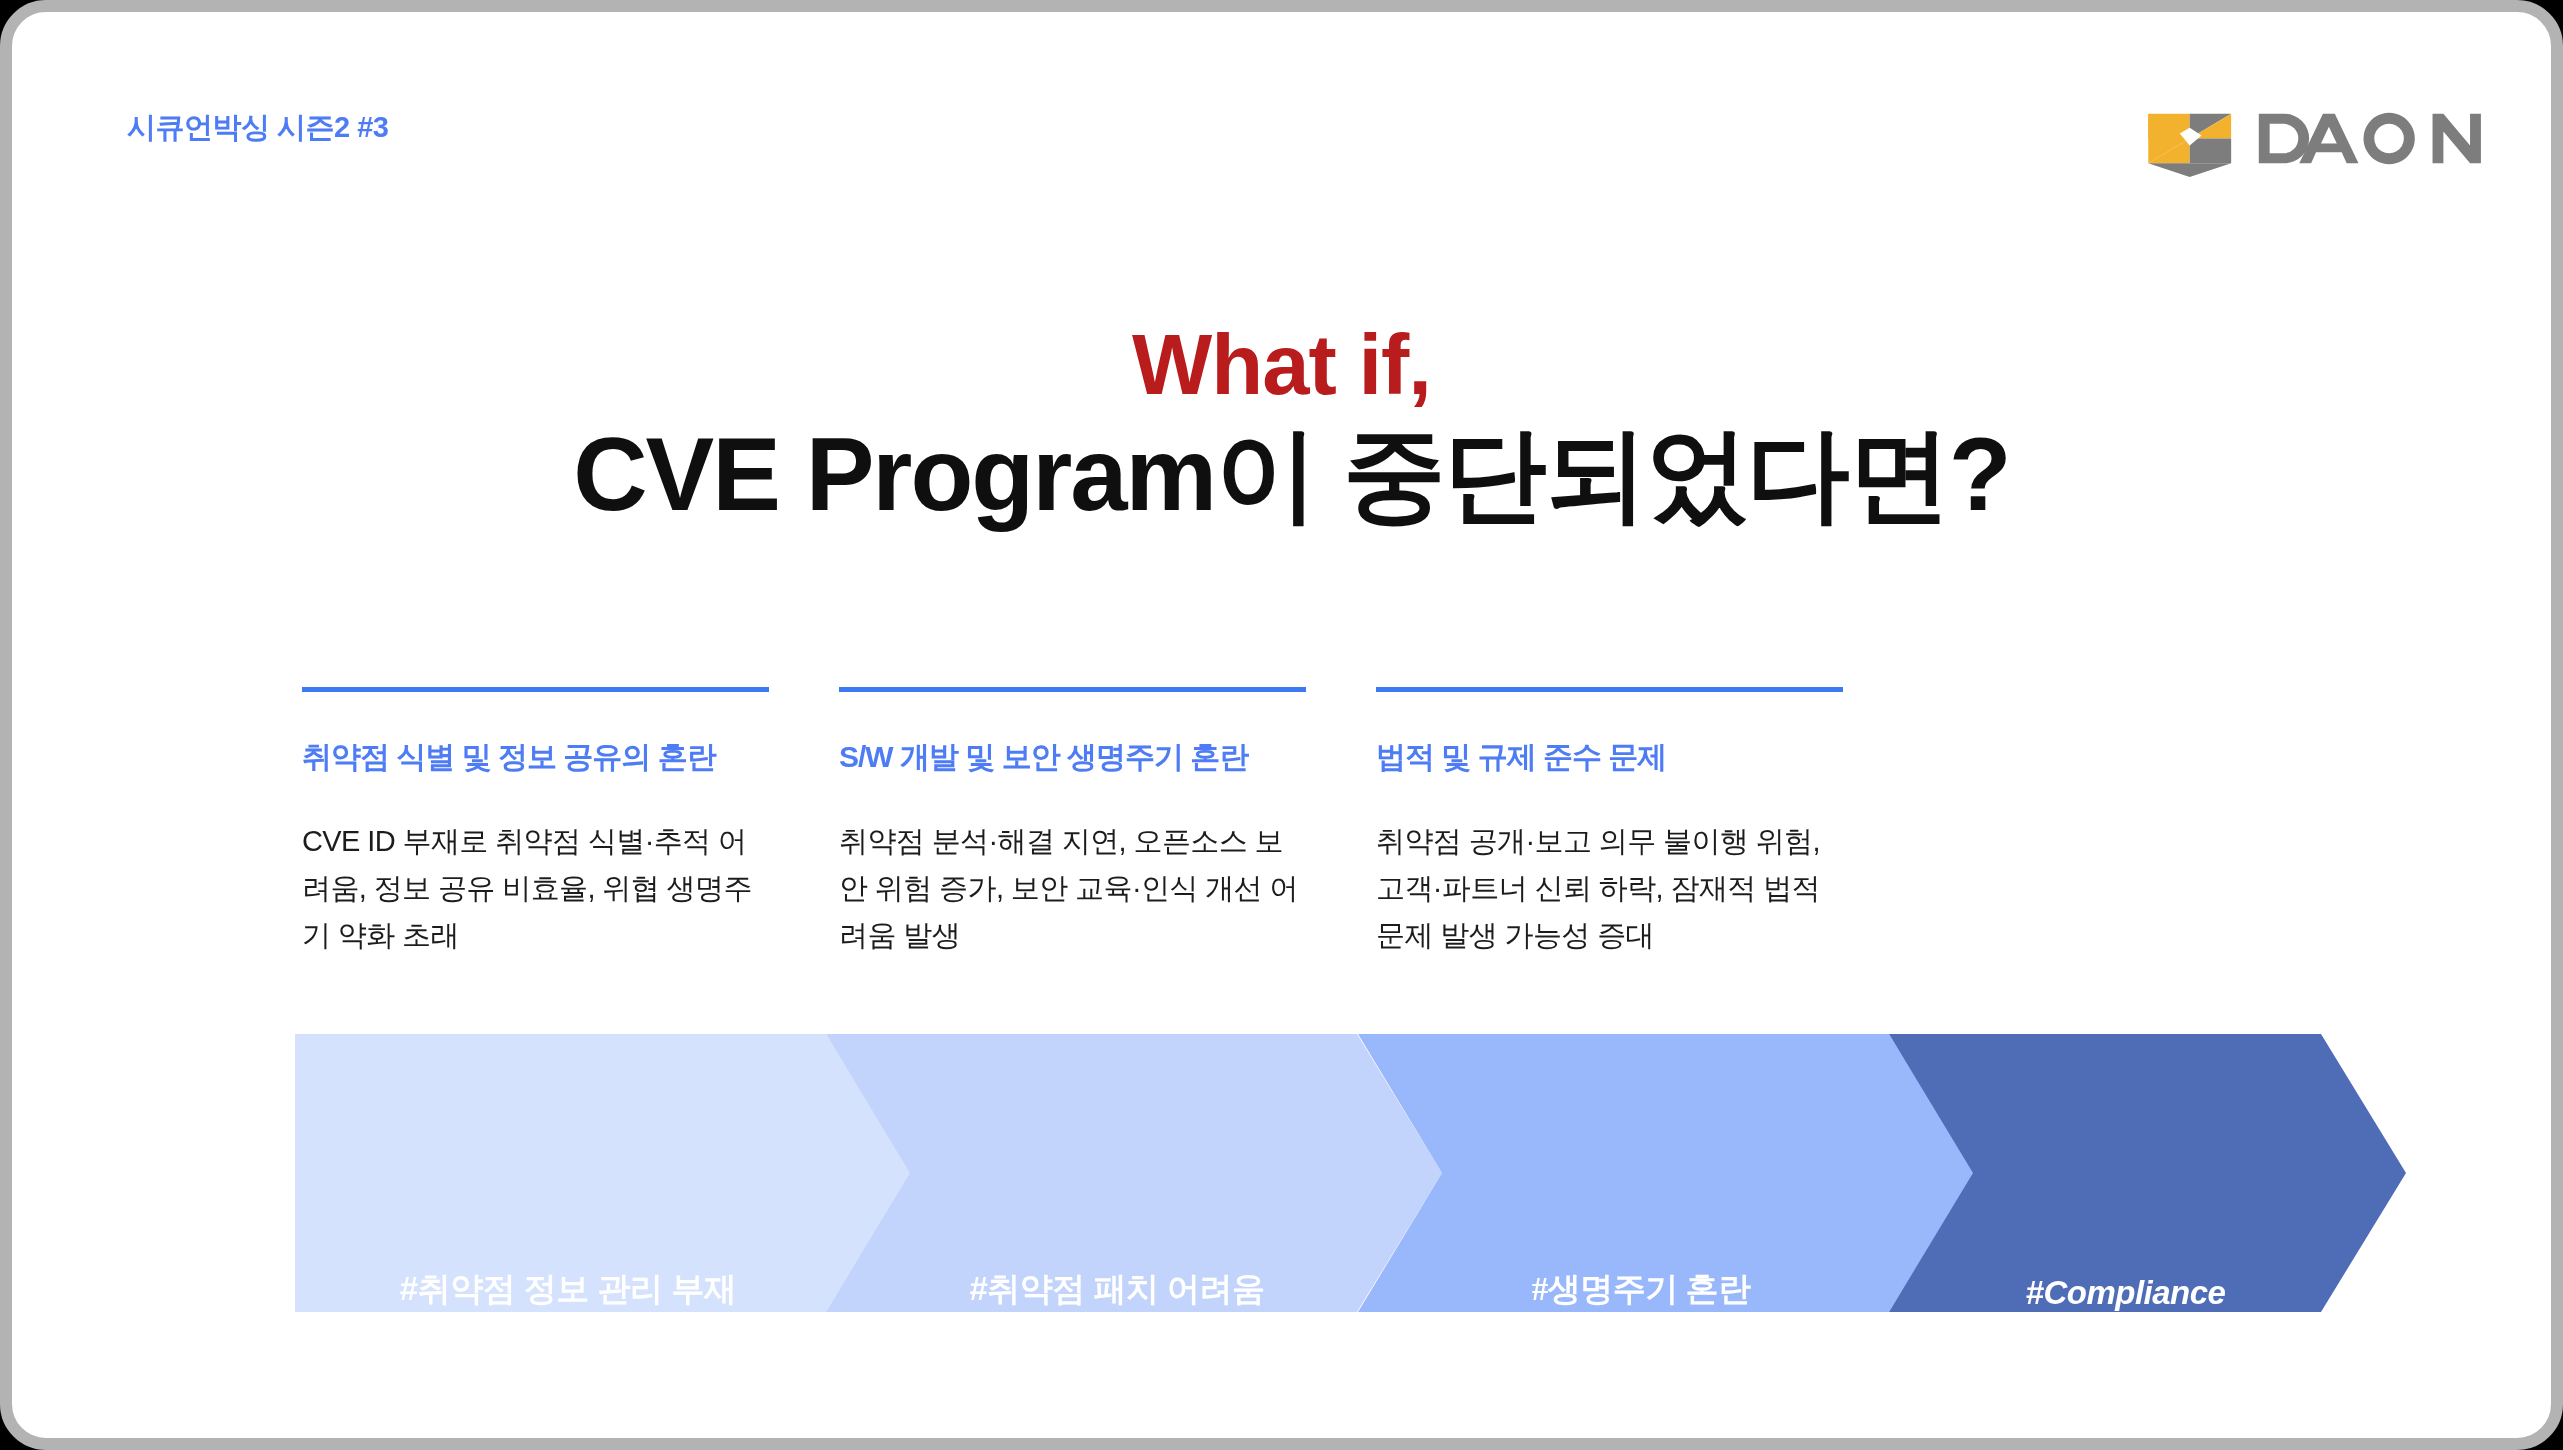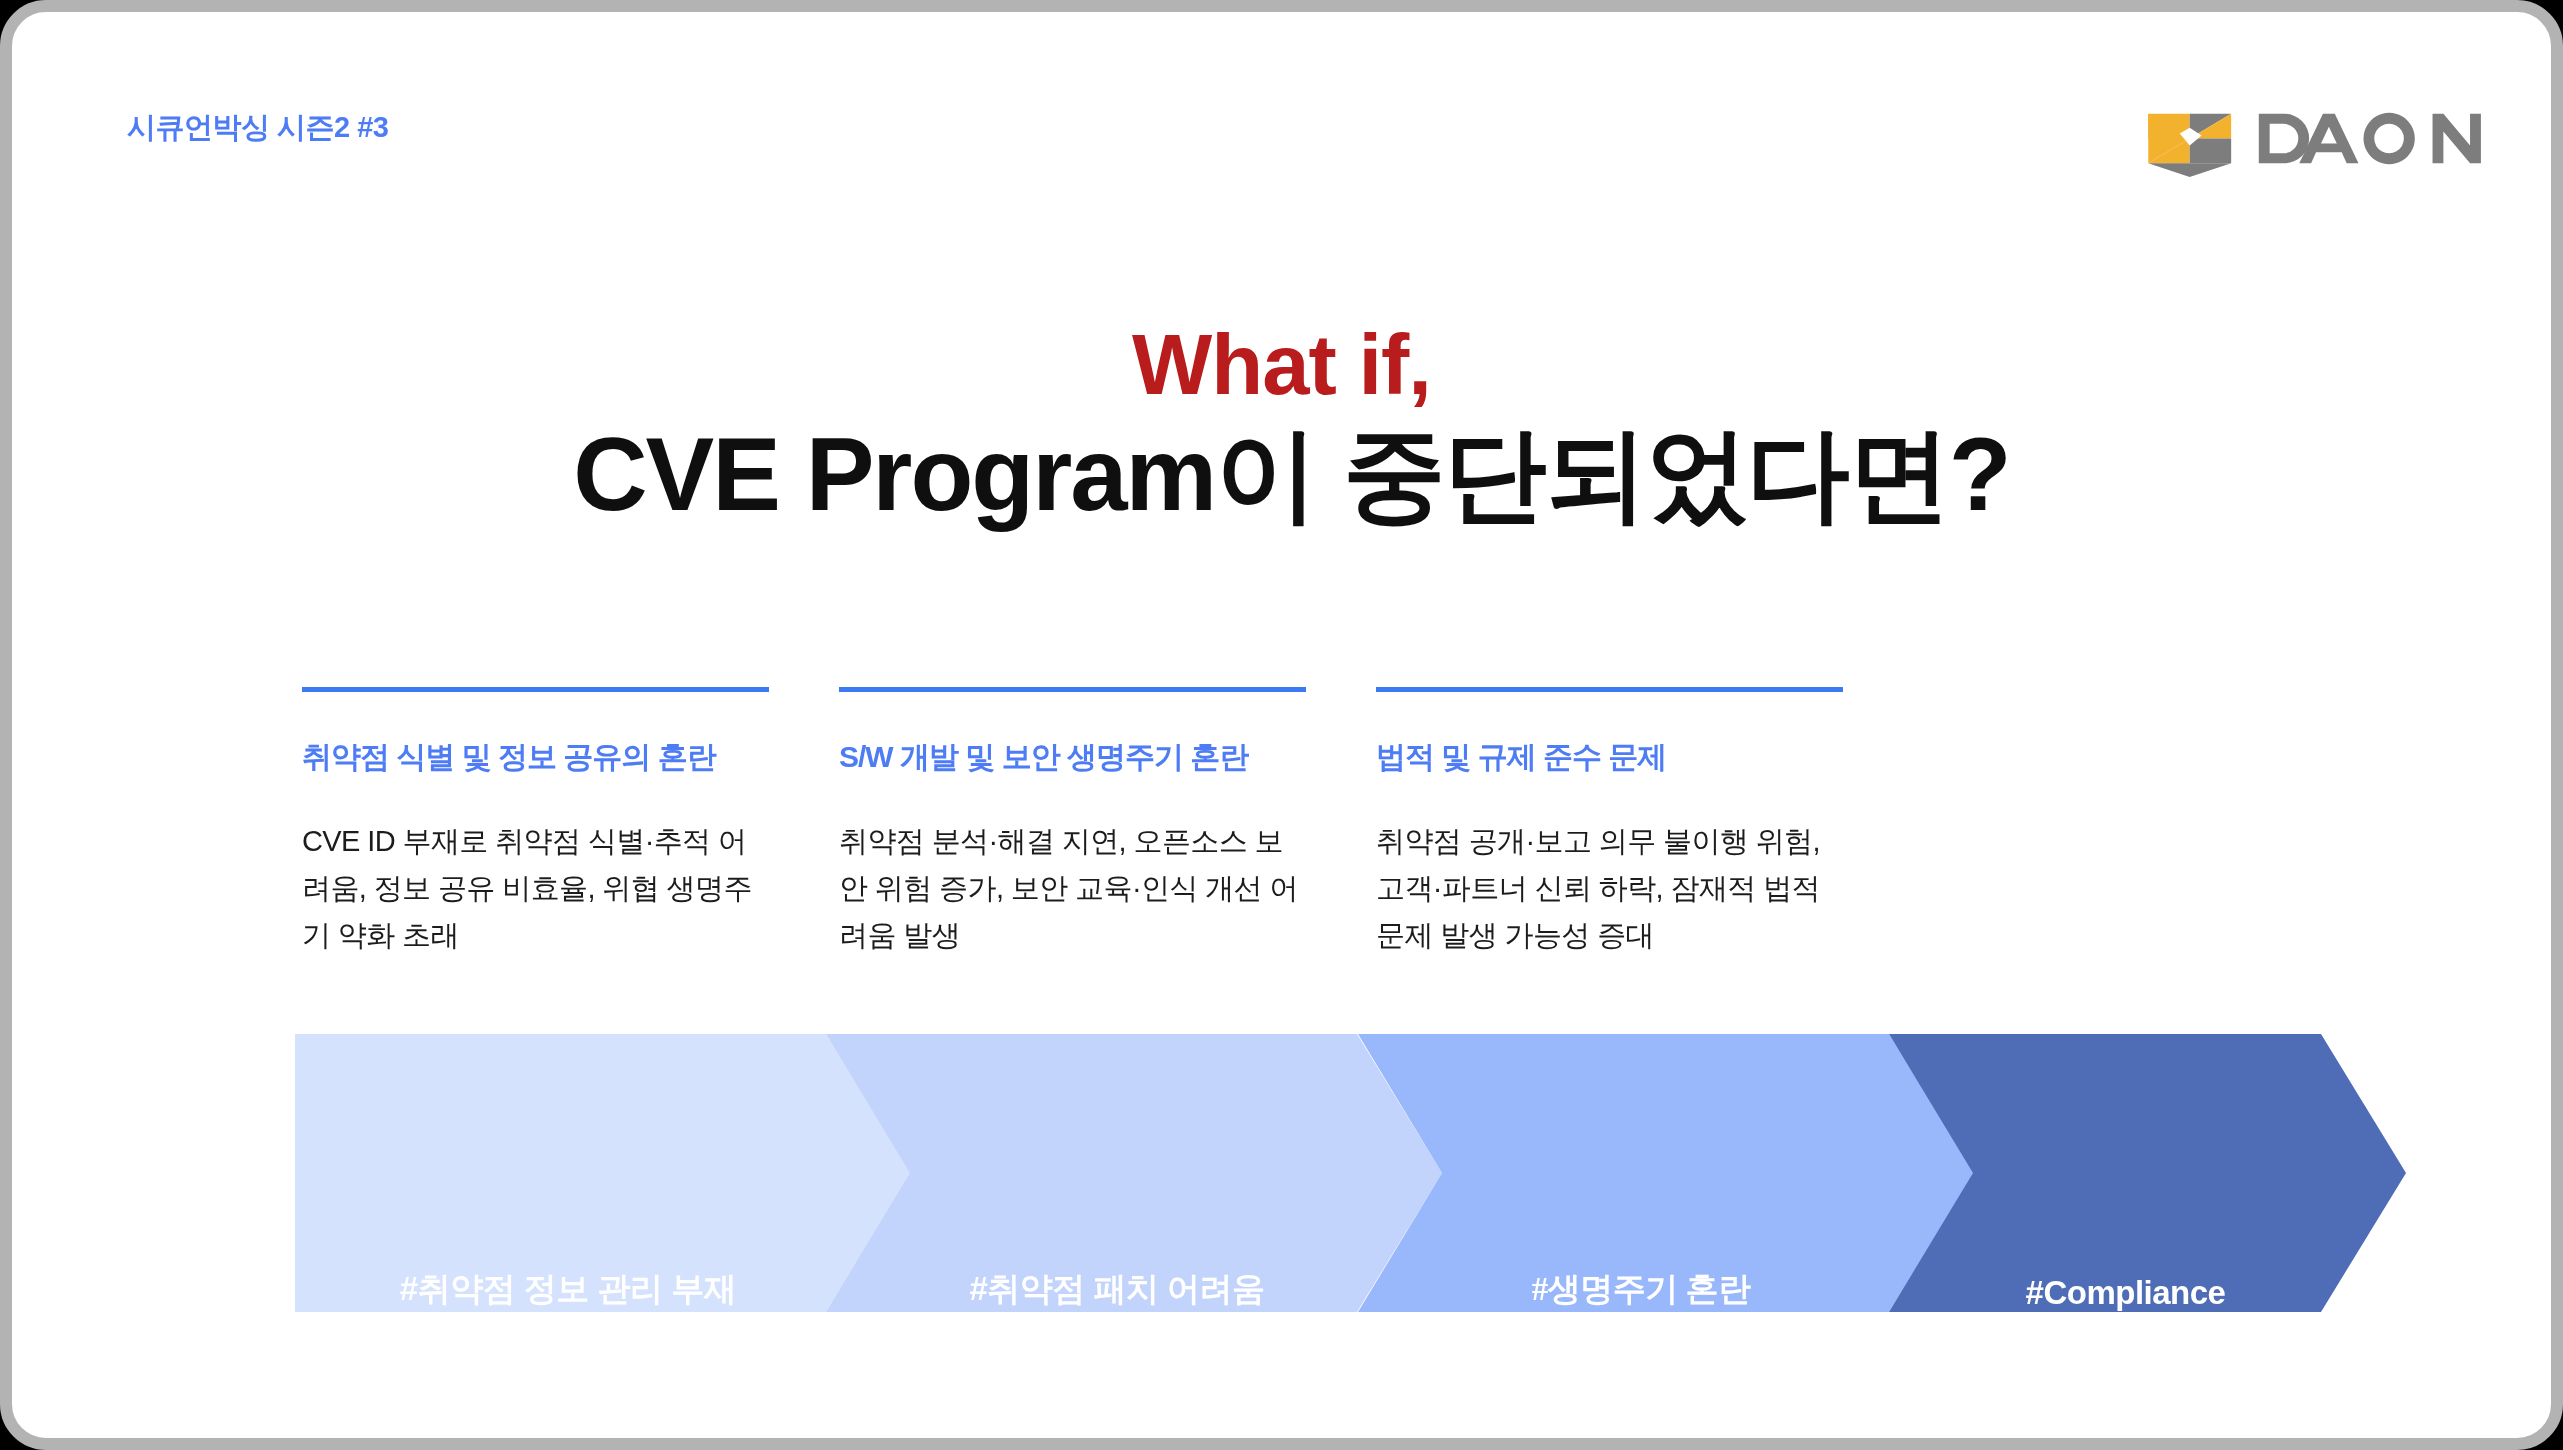--- a/index.html
+++ b/index.html
@@ -161,21 +161,21 @@
   }
   #chevron-3 {
     left: 1594px;
     width: 517px;
     background: #4f6cb6;
     clip-path: polygon(0 0, 432px 0, 517px 50%, 432px 100%, 0 100%, 84px 50%);
   }
   #chevron-0 .chevron-label { margin-right: 70px; }
   #chevron-1 .chevron-label { margin-left: 10px; margin-right: 44px; }
   #chevron-2 .chevron-label { margin-left: 10px; margin-right: 60px; font-family: Liberation Serif, serif; }
-  #chevron-3 .chevron-label { margin-left: 16px; margin-right: 60px; }
+  #chevron-3 .chevron-label { margin-left: 16px; margin-right: 60px; font-style: italic; }
 </style>
 </head>
 <body>
 
 <div id="slide-frame">
   <div id="slide-canvas">
 
     <div id="eyebrow">시큐언박싱 시즌2 #3</div>
 
     <div id="brand-logo">

